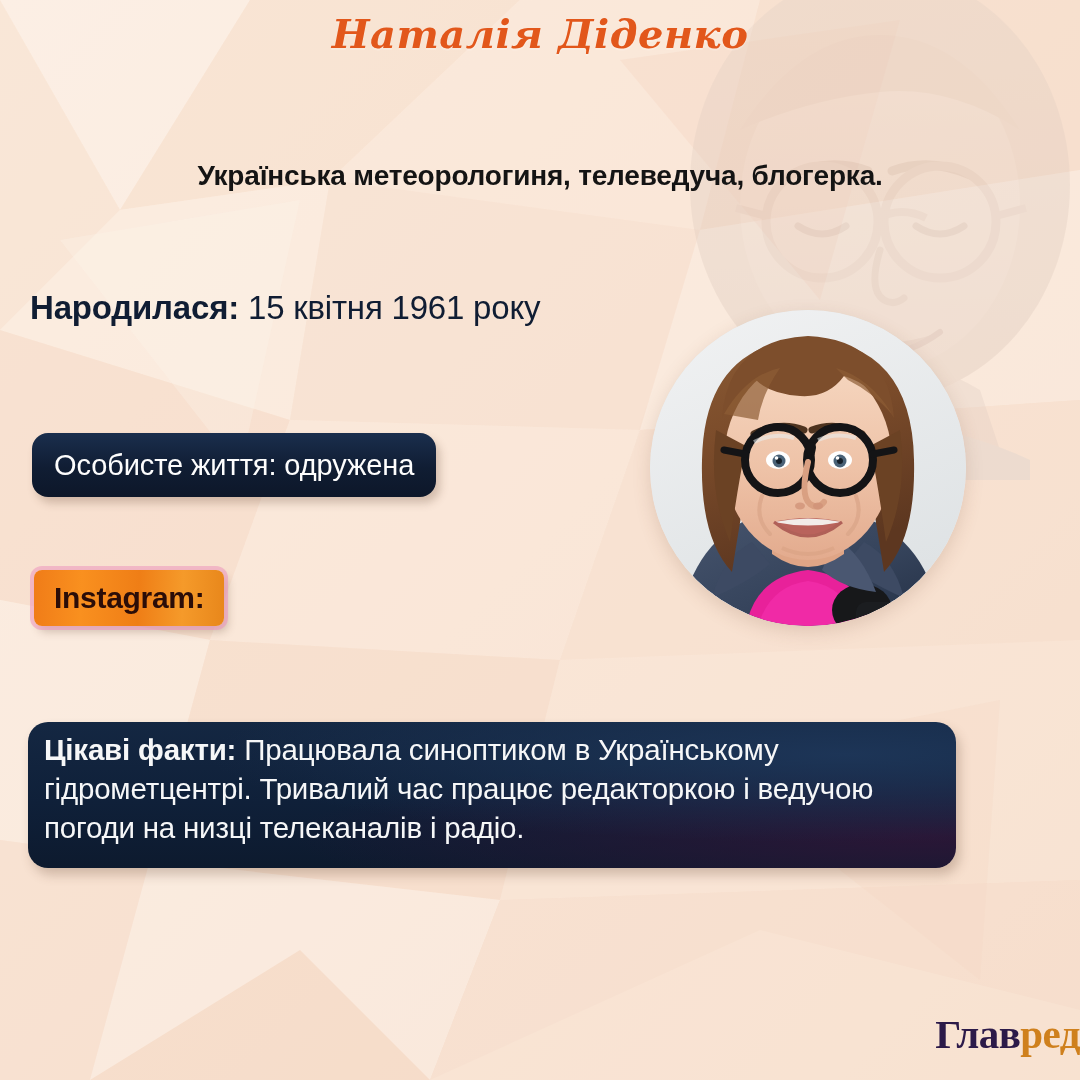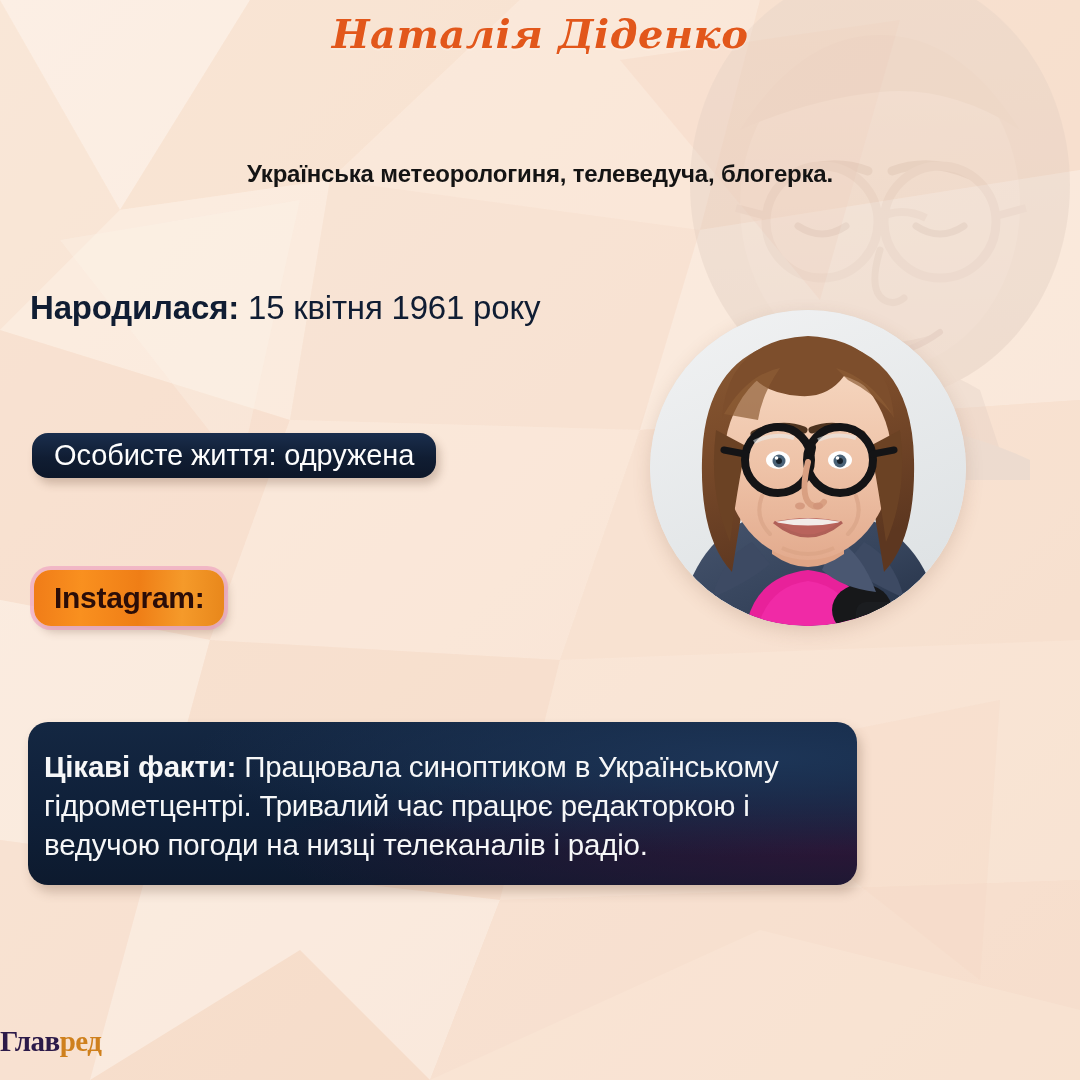--- a/index.html
+++ b/index.html
@@ -33,84 +33,84 @@
     font-family:"DejaVu Serif",serif;
     font-weight:700;font-style:italic;
     font-size:97px;line-height:1.0;letter-spacing:.5px;
     color:#e2571b;
     margin:0;padding:0 30px;
     text-shadow:0 2px 0 rgba(255,255,255,.22);
     white-space:nowrap;
   }
   .subtitle{
     position:absolute;left:0;right:0;top:160px;z-index:4;text-align:center;
-    font-size:24px;font-weight:700;color:#141414;letter-spacing:-.2px;
+    font-size:28px;font-weight:700;color:#141414;letter-spacing:-.2px;
     white-space:nowrap;
   }
 
   
   .born{
     position:absolute;left:30px;top:289px;z-index:4;
     font-size:33px;color:#101d33;letter-spacing:-.2px;white-space:nowrap;
   }
   .born b{font-weight:700;}
   .born span{font-weight:400;}
 
   
   .pill{
     position:absolute;z-index:4;display:flex;align-items:center;
     border-radius:16px;
   }
   .pill-life{
-    left:32px;top:433px;height:45px;padding:0 22px;
+    left:32px;top:433px;height:64px;padding:0 22px;
     background:linear-gradient(180deg,#1a2e4d 0%,#101d33 55%,#0d1729 100%);
     box-shadow:4px 6px 9px rgba(90,60,40,.25);
   }
   .pill-life .txt{
     font-size:29px;color:#fdfdfd;font-weight:400;letter-spacing:-.1px;white-space:nowrap;
   }
 
   .pill-ig{
     left:34px;top:570px;height:56px;padding:0 20px;
     background:linear-gradient(92deg,#f07c18 0%,#f9901f 25%,#ef7e16 55%,#f59a2a 78%,#e8871b 100%);
-    border-radius:17px;
+    border-radius:8px;
     box-shadow:0 0 0 4px rgba(236,150,190,.55),4px 6px 9px rgba(90,60,40,.25);
   }
   .pill-ig .ig-label{font-size:30px;font-weight:700;color:#2b0d08;letter-spacing:-.3px;}
   .pill-ig .ig-handle{font-size:30px;font-weight:400;color:#23120a;letter-spacing:-.2px;margin-left:9px;}
 
   
   .portrait{
     position:absolute;left:650px;top:310px;width:316px;height:316px;z-index:3;
     border-radius:50%;overflow:hidden;background:#e8eaec;
     box-shadow:0 6px 18px rgba(120,80,55,.18);
   }
   .portrait svg{display:block;width:100%;height:100%;}
 
   
   .facts{
-    position:absolute;left:28px;top:722px;width:829px;min-height:144px;z-index:4;
-    box-sizing:border-box;padding:25px 28px 20px 16px;
+    position:absolute;left:28px;top:722px;width:928px;min-height:144px;z-index:4;
+    box-sizing:border-box;padding:8px 28px 20px 16px;
     background:
       radial-gradient(ellipse at 88% 22%, #1d3557 0%, rgba(29,53,87,0) 55%),
       radial-gradient(ellipse at 97% 78%, #2a1636 0%, rgba(42,22,54,0) 50%),
       linear-gradient(180deg,#142742 0%,#0f2039 55%,#0d1a2e 100%);
     border-radius:20px;
     box-shadow:4px 7px 11px rgba(90,60,40,.25);
   }
   .facts p{
     margin:0;font-size:29.5px;line-height:1.33;color:#f6f7f8;letter-spacing:-.2px;
   }
   .facts b{font-weight:700;}
 
   
   .logo{
-    position:absolute;left:0;right:0;bottom:22px;z-index:4;text-align:left;
+    position:absolute;left:0;right:0;bottom:22px;z-index:4;text-align:right;
     font-family:"Liberation Serif","DejaVu Serif",serif;
-    font-size:29px;font-weight:700;letter-spacing:-.5px;
+    font-size:41px;font-weight:700;letter-spacing:-.5px;
   }
   .logo .l1{color:#2c1a49;}
   .logo .l2{color:#cf801d;}
 </style>
 </head>
 <body>
 
 <div class="card">
 
   <svg class="poly" viewBox="0 0 1080 1080" preserveAspectRatio="none" aria-hidden="true">

